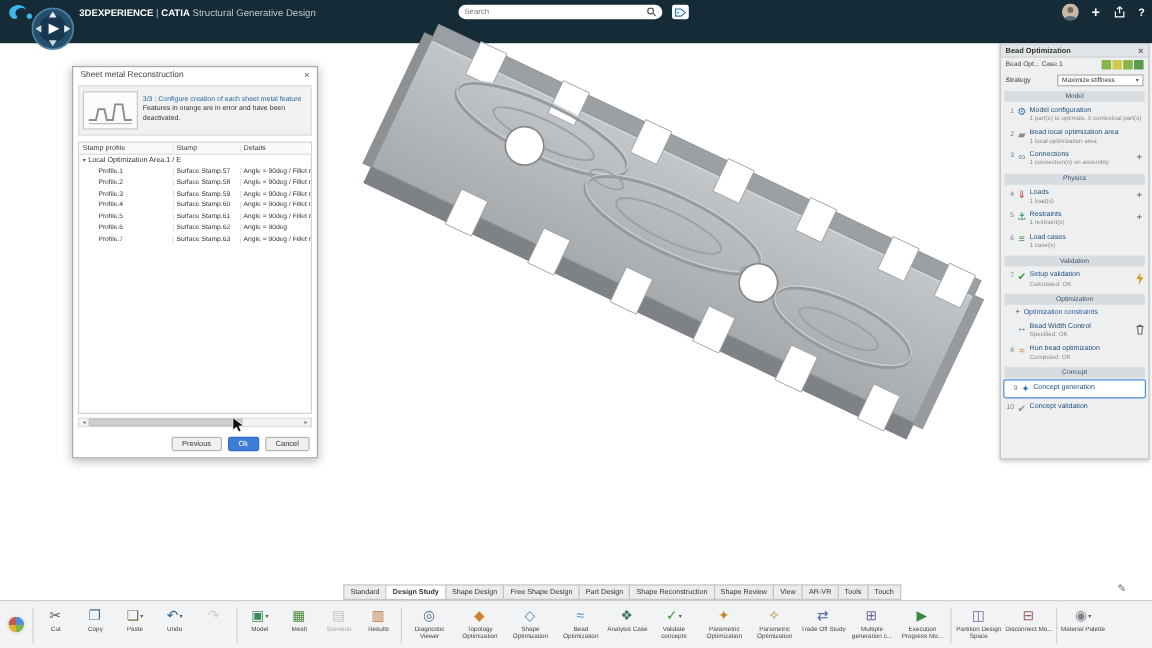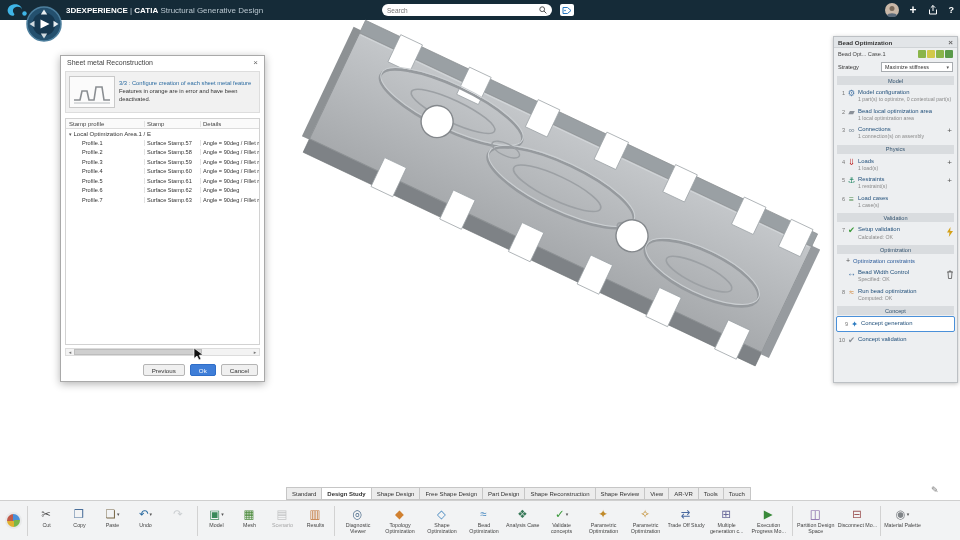--- a/index.html
+++ b/index.html
@@ -1,21 +1,21 @@
 <!DOCTYPE html>
 <html><head>
 <meta charset="utf-8">
 <style>
 *{margin:0;padding:0;box-sizing:border-box}
 html,body{background:#888}
 #app{position:relative;width:960px;height:540px;margin:0 auto;background:#fff;overflow:hidden;
      font-family:"Liberation Sans","DejaVu Sans",sans-serif;color:#333}
 
 
-.topbar{position:absolute;top:0;left:0;right:0;height:20px;background:#152b38;color:#fff}
+.topbar{position:absolute;top:0;left:0;right:0;height:36px;background:#152b38;color:#fff}
 .logo{position:absolute;left:4px;top:2px}
 .tb-title{position:absolute;left:66px;top:6px;font-size:8px;white-space:nowrap}
 .tb-title .b{font-weight:bold}
 .tb-title .m{color:#b9c6cf;font-weight:normal}
 .search{position:absolute;left:382px;top:4px;width:170px;height:12px;background:#fff;border-radius:6px;
         display:flex;align-items:center;padding:0 5px;gap:3px}
 .search input{flex:1;border:0;outline:0;background:transparent;font-size:6.5px;color:#333;min-width:0}
 .tagbtn{position:absolute;left:560px;top:4px;width:14px;height:12px;background:#fff;border-radius:2px;
         display:flex;align-items:center;justify-content:center}
 .tb-right{position:absolute;right:6px;top:0;height:20px;display:flex;align-items:center;gap:10px}

